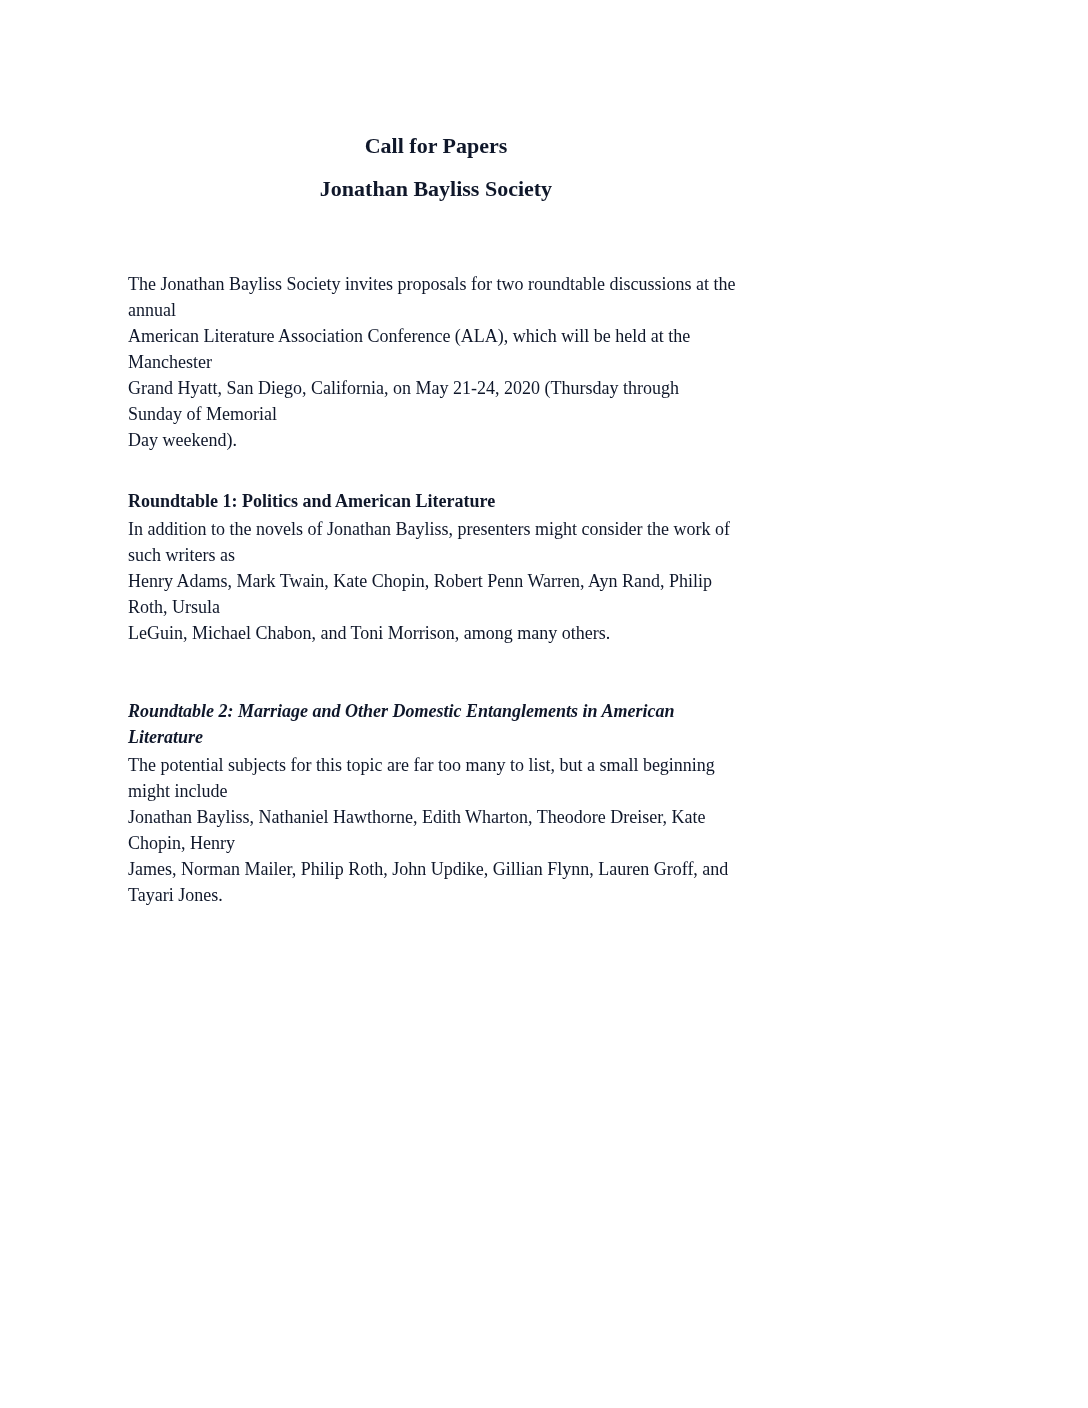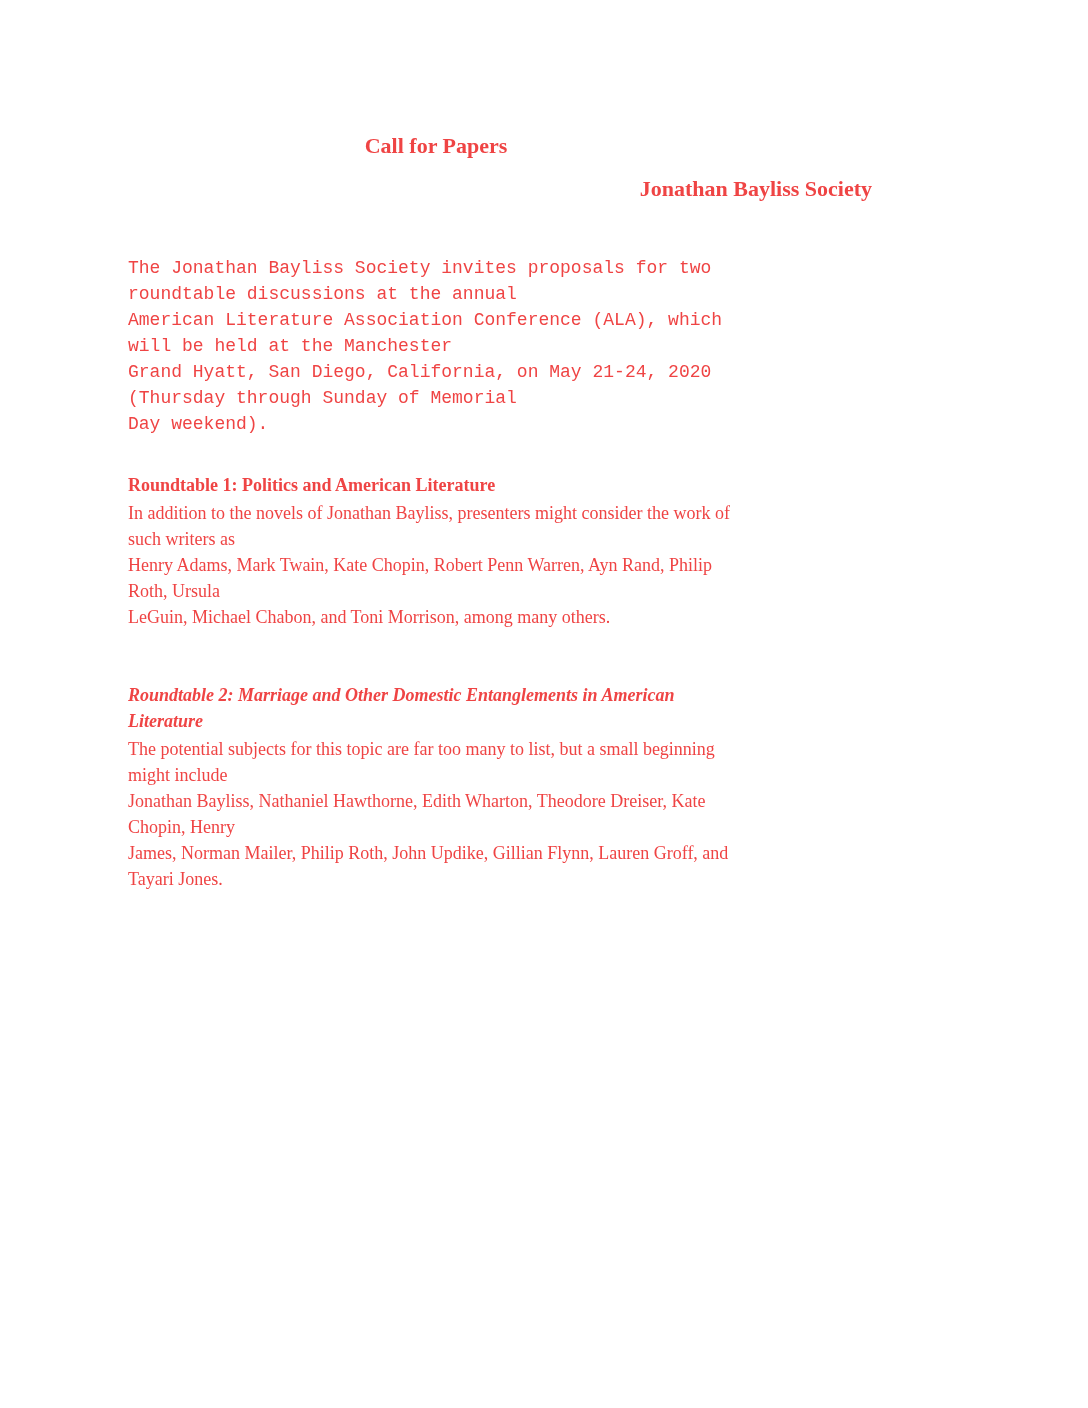--- a/index.html
+++ b/index.html
@@ -6,21 +6,21 @@
     margin: 0;
     padding: 0;
     background: #ffffff;
   }
   .page {
     position: relative;
     width: 872px;
     height: 1408px;
     background: #ffffff;
     font-family: "Liberation Serif", serif;
-    color: #ef4444;
+    color: #0f172a;
     box-sizing: border-box;
     overflow: hidden;
   }
   .content {
     padding: 0 136px 0 128px;
     box-sizing: border-box;
   }
   .doc-title {
     margin: 0;
     padding-top: 132px;
@@ -28,33 +28,32 @@
     line-height: 28px;
     font-weight: bold;
     text-align: center;
   }
   .doc-subtitle {
     margin: 0;
     padding-top: 15px;
     font-size: 22px;
     line-height: 28px;
     font-weight: bold;
-    text-align: right;
+    text-align: center;
   }
   .body-par {
     margin: 0;
     font-size: 18px;
     line-height: 26px;
     font-weight: normal;
     white-space: pre-line;
     text-align: left;
   }
   .intro-par {
-    margin-top: 52px;
-    font-family: Liberation Mono, monospace;
+    margin-top: 68px;
   }
   .section-heading {
     margin: 0;
     font-size: 18px;
     line-height: 26px;
     font-weight: bold;
     white-space: pre-line;
   }
   .heading-1 { margin-top: 35px; }
   .par-after-heading { margin-top: 2px; }

